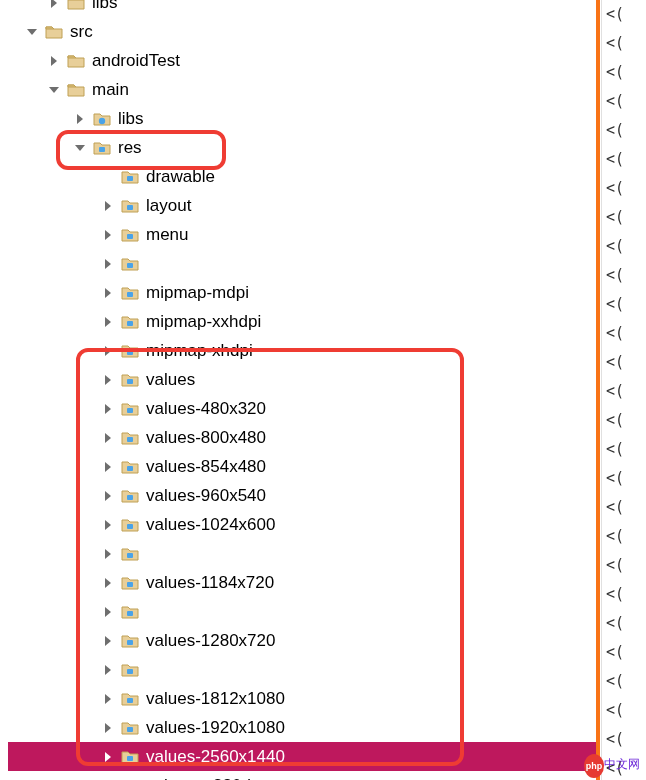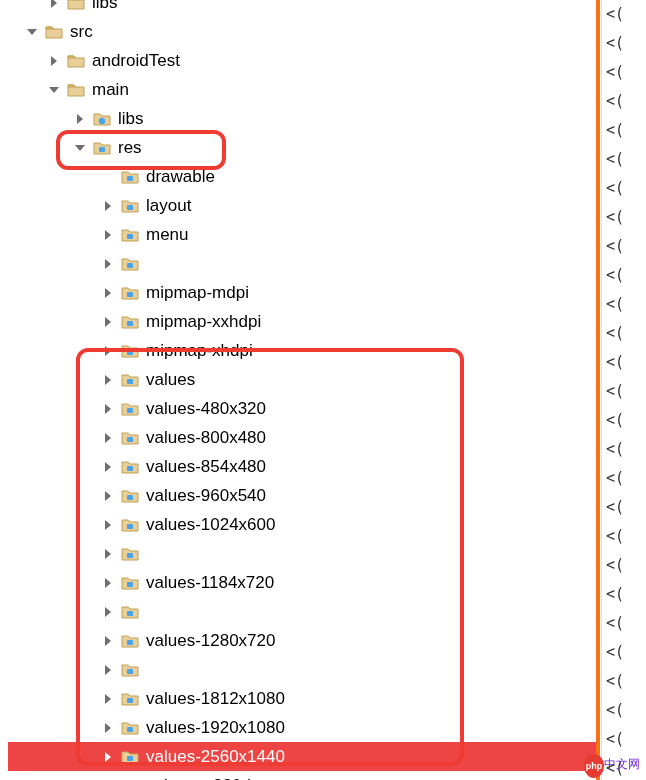--- a/index.html
+++ b/index.html
@@ -41,21 +41,21 @@
     }
     .tree-row {
       display: flex;
       align-items: center;
       height: 29px;
       line-height: 29px;
       white-space: nowrap;
       cursor: default;
     }
     .tree-row.selected {
-      background: #ef4444;
+      background: #be185d;
       color: #ffffff;
     }
     .tree-row.selected .label { color: #ffffff; }
     .indent { display: inline-block; flex-shrink: 0; }
     .arrow {
       display: inline-flex;
       width: 16px;
       height: 16px;
       align-items: center;
       justify-content: center;

